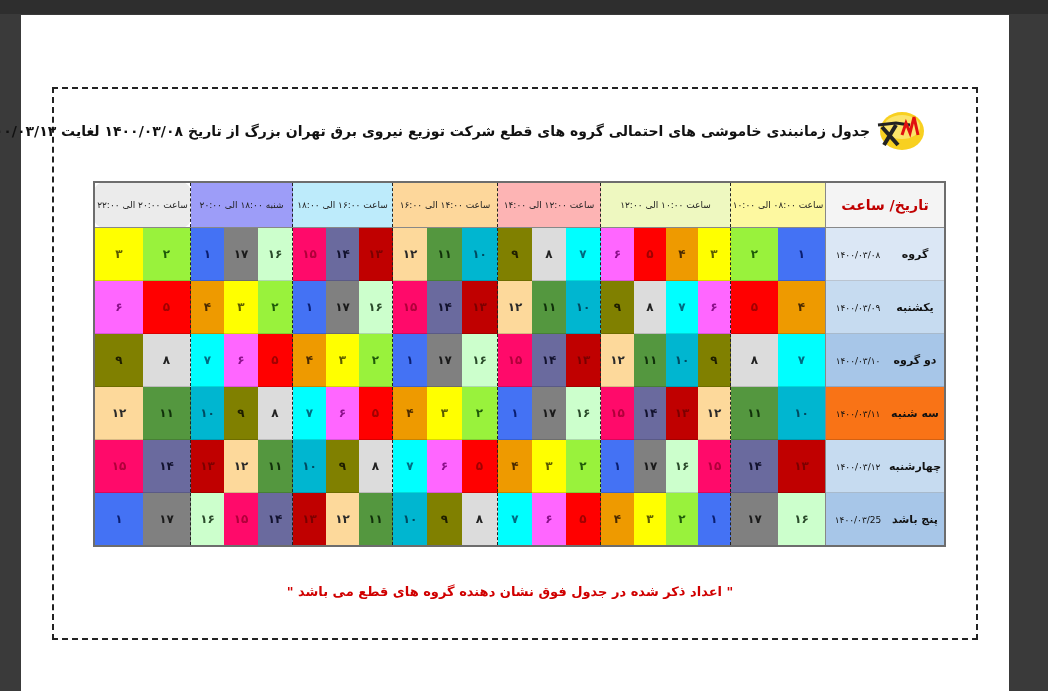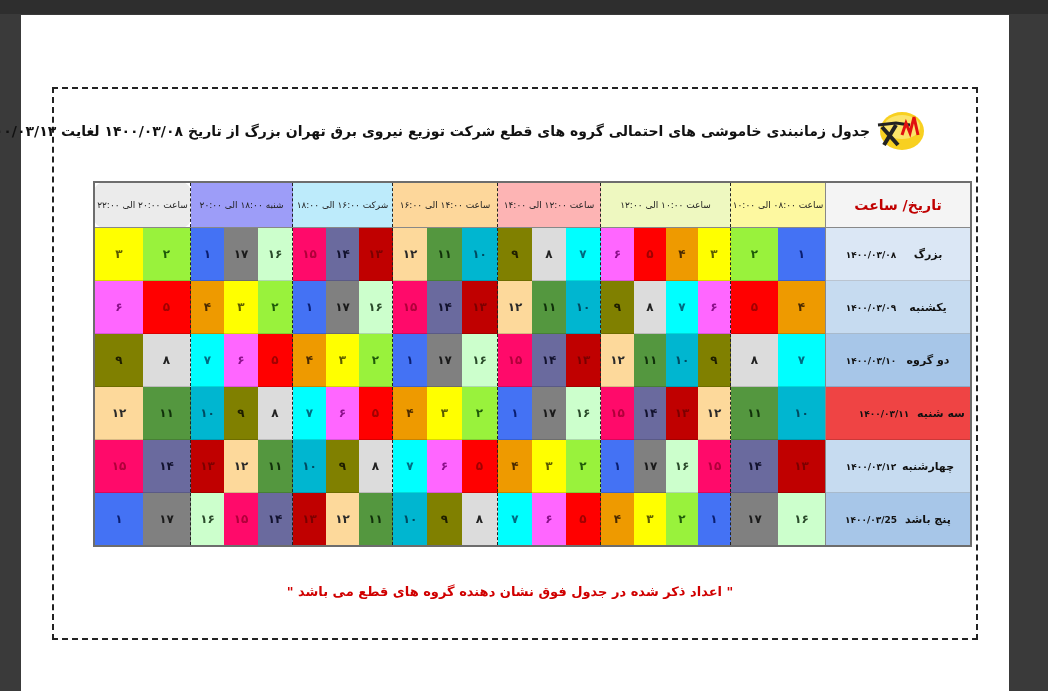--- a/index.html
+++ b/index.html
@@ -35,21 +35,21 @@
   table.sched td, table.sched th {
     padding:0; text-align:center; vertical-align:middle;
   }
   .hdr th { height:44px; font-size:9px; font-weight:normal; color:#222; border-left:1px dashed #223; border-bottom:1px solid #888; }
   .hdr th.corner { width:118px; background:#f4f4f4; color:#c00000; font-size:14px; font-weight:bold; border-left:1px solid #888; }
   .row td { height:52px; border-top:1px solid rgba(0,0,0,0.15); }
   .row td.label {
     width:118px; font-size:11px; font-weight:bold; color:#111; border-left:1px solid #888;
   }
   .label .day { display:inline-block; width:54px; text-align:center; }
-  .label .date { display:inline-block; width:60px; font-size:9px; font-weight:bold; text-align:center; }
+  .label .date { display:inline-block; width:60px; font-size:9px; font-weight:normal; text-align:center; }
   .cell { font-size:12px; font-weight:bold; }
   .gsep { border-left:1px dashed #222 !important; }
   .note {
     position:absolute; left:280px; top:578px; width:460px; height:28px;
     direction:rtl; text-align:center; color:#d00000; font-weight:bold; font-size:13px; line-height:28px;
   }
 </style>
 </head>
 <body>
 
@@ -70,28 +70,28 @@
 <div class="title">جدول زمانبندی خاموشی های احتمالی گروه های قطع شرکت توزیع نیروی برق تهران بزرگ از تاریخ ۱۴۰۰/۰۳/۰۸ لغایت ۱۴۰۰/۰۳/۱۳</div>
 
 <table class="sched" id="sched">
   <thead>
     <tr class="hdr" id="hdr">
       <th class="corner">تاریخ/ ساعت</th>
     <th colspan="2" class="gsep" style="background: rgb(253, 248, 160);">ساعت ۰۸:۰۰ الی ۱۰:۰۰</th>
         <th colspan="4" class="gsep" style="background: rgb(238, 248, 192);">ساعت ۱۰:۰۰ الی ۱۲:۰۰</th>
         <th colspan="3" class="gsep" style="background: rgb(253, 180, 180); text-align: center;">ساعت ۱۲:۰۰ الی ۱۴:۰۰</th>
         <th colspan="3" class="gsep" style="background: rgb(253, 215, 155);">ساعت ۱۴:۰۰ الی ۱۶:۰۰</th>
-        <th colspan="3" class="gsep" style="background: rgb(189, 235, 251);">شرکت ۱۶:۰۰ الی ۱۸:۰۰</th>
+        <th colspan="3" class="gsep" style="background: rgb(189, 235, 251);">ساعت ۱۶:۰۰ الی ۱۸:۰۰</th>
         <th colspan="3" class="gsep" style="background: rgb(157, 157, 248);">شنبه ۱۸:۰۰ الی ۲۰:۰۰</th>
         <th colspan="2" style="background: rgb(235, 235, 235); border-radius: 10px;">ساعت ۲۰:۰۰ الی ۲۲:۰۰</th>
       </tr>
   </thead>
   <tbody id="tbody">
       <tr class="row">
-        <td class="label" style="background: rgb(219, 231, 245);"><span class="day">بزرگ</span><span class="date">۱۴۰۰/۰۳/۰۸</span></td>
+        <td class="label" style="background: rgb(219, 231, 245);"><span class="day">گروه</span><span class="date">۱۴۰۰/۰۳/۰۸</span></td>
         <td class="cell" style="background: rgb(68, 114, 244); color: rgb(10, 30, 112); width: 47px;">۱</td>
         <td class="cell gsep" style="background: rgb(153, 242, 60); color: rgb(31, 90, 10); width: 47px;">۲</td>
         <td class="cell" style="background: rgb(255, 255, 0); color: rgb(90, 90, 0); width: 32px;">۳</td>
         <td class="cell" style="background: rgb(238, 154, 0); color: rgb(74, 42, 0); width: 32px;">۴</td>
         <td class="cell" style="background: rgb(255, 0, 0); color: rgb(160, 0, 0); width: 32px;">۵</td>
         <td class="cell gsep" style="background: rgb(255, 102, 255); color: rgb(138, 16, 138); width: 33px;">۶</td>
         <td class="cell" style="background: rgb(0, 255, 255); color: rgb(0, 106, 128); width: 34px;">۷</td>
         <td class="cell" style="background: rgb(220, 220, 220); color: rgb(34, 34, 34); width: 34px;">۸</td>
         <td class="cell gsep" style="background: rgb(128, 128, 0); color: rgb(30, 30, 0); width: 34px;">۹</td>
         <td class="cell" style="background: rgb(0, 182, 208); color: rgb(0, 74, 96); width: 35px;">۱۰</td>
@@ -146,21 +146,21 @@
         <td class="cell" style="background: rgb(153, 242, 60); color: rgb(31, 90, 10); width: 33px;">۲</td>
         <td class="cell" style="background: rgb(255, 255, 0); color: rgb(90, 90, 0); width: 33px;">۳</td>
         <td class="cell gsep" style="background: rgb(238, 154, 0); color: rgb(74, 42, 0); width: 33px;">۴</td>
         <td class="cell" style="background: rgb(255, 0, 0); color: rgb(160, 0, 0); width: 34px;">۵</td>
         <td class="cell" style="background: rgb(255, 102, 255); color: rgb(138, 16, 138); width: 34px;">۶</td>
         <td class="cell gsep" style="background: rgb(0, 255, 255); color: rgb(0, 106, 128); width: 33px;">۷</td>
         <td class="cell" style="background: rgb(220, 220, 220); color: rgb(34, 34, 34); width: 47px;">۸</td>
         <td class="cell" style="background: rgb(128, 128, 0); color: rgb(30, 30, 0); width: 48px;">۹</td>
       </tr>
       <tr class="row">
-        <td class="label" style="background: #ef4444; padding-left: 26px;"><span class="day">سه شنبه</span><span class="date">۱۴۰۰/۰۳/۱۱</span></td>
+        <td class="label" style="background: #f97316;"><span class="day">سه شنبه</span><span class="date">۱۴۰۰/۰۳/۱۱</span></td>
         <td class="cell" style="background: rgb(0, 182, 208); color: rgb(0, 74, 96); width: 47px;">۱۰</td>
         <td class="cell gsep" style="background: rgb(84, 151, 63); color: rgb(16, 48, 10); width: 47px;">۱۱</td>
         <td class="cell" style="background: rgb(253, 217, 155); color: rgb(42, 42, 42); width: 32px;">۱۲</td>
         <td class="cell" style="background: rgb(192, 0, 0); color: rgb(122, 0, 0); width: 32px;">۱۳</td>
         <td class="cell" style="background: rgb(106, 106, 158); color: rgb(18, 18, 46); width: 32px;">۱۴</td>
         <td class="cell gsep" style="background: rgb(255, 10, 106); color: rgb(176, 0, 58); width: 33px;">۱۵</td>
         <td class="cell" style="background: rgb(204, 255, 204); color: rgb(42, 74, 42); width: 34px;">۱۶</td>
         <td class="cell" style="background: rgb(128, 128, 128); color: rgb(26, 26, 26); width: 34px;">۱۷</td>
         <td class="cell gsep" style="background: rgb(68, 114, 244); color: rgb(10, 30, 112); width: 34px;">۱</td>
         <td class="cell" style="background: rgb(153, 242, 60); color: rgb(31, 90, 10); width: 35px;">۲</td>

